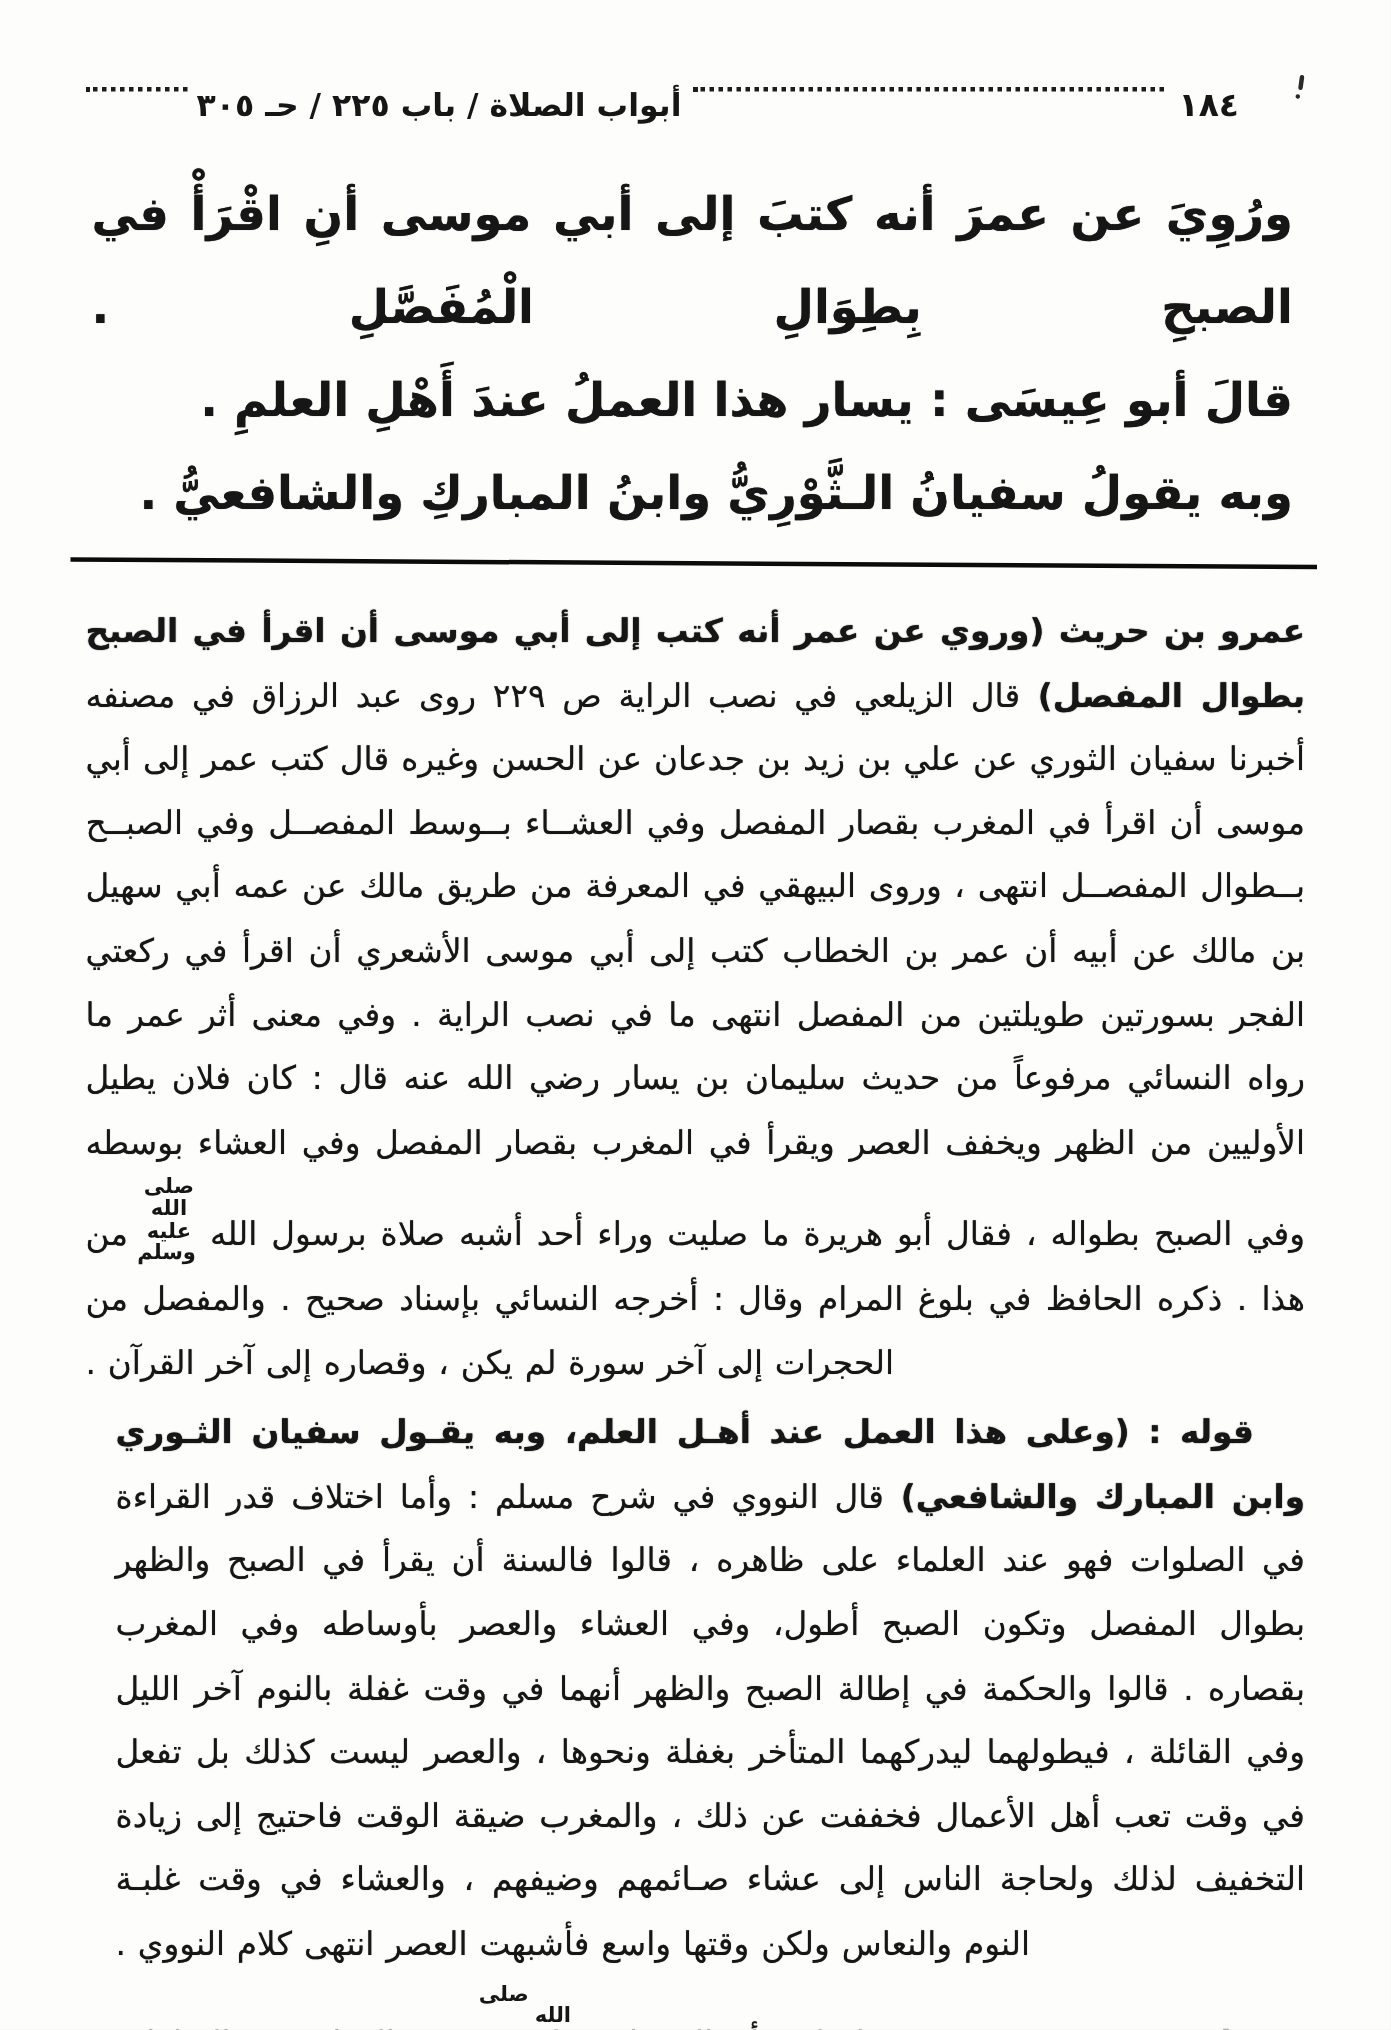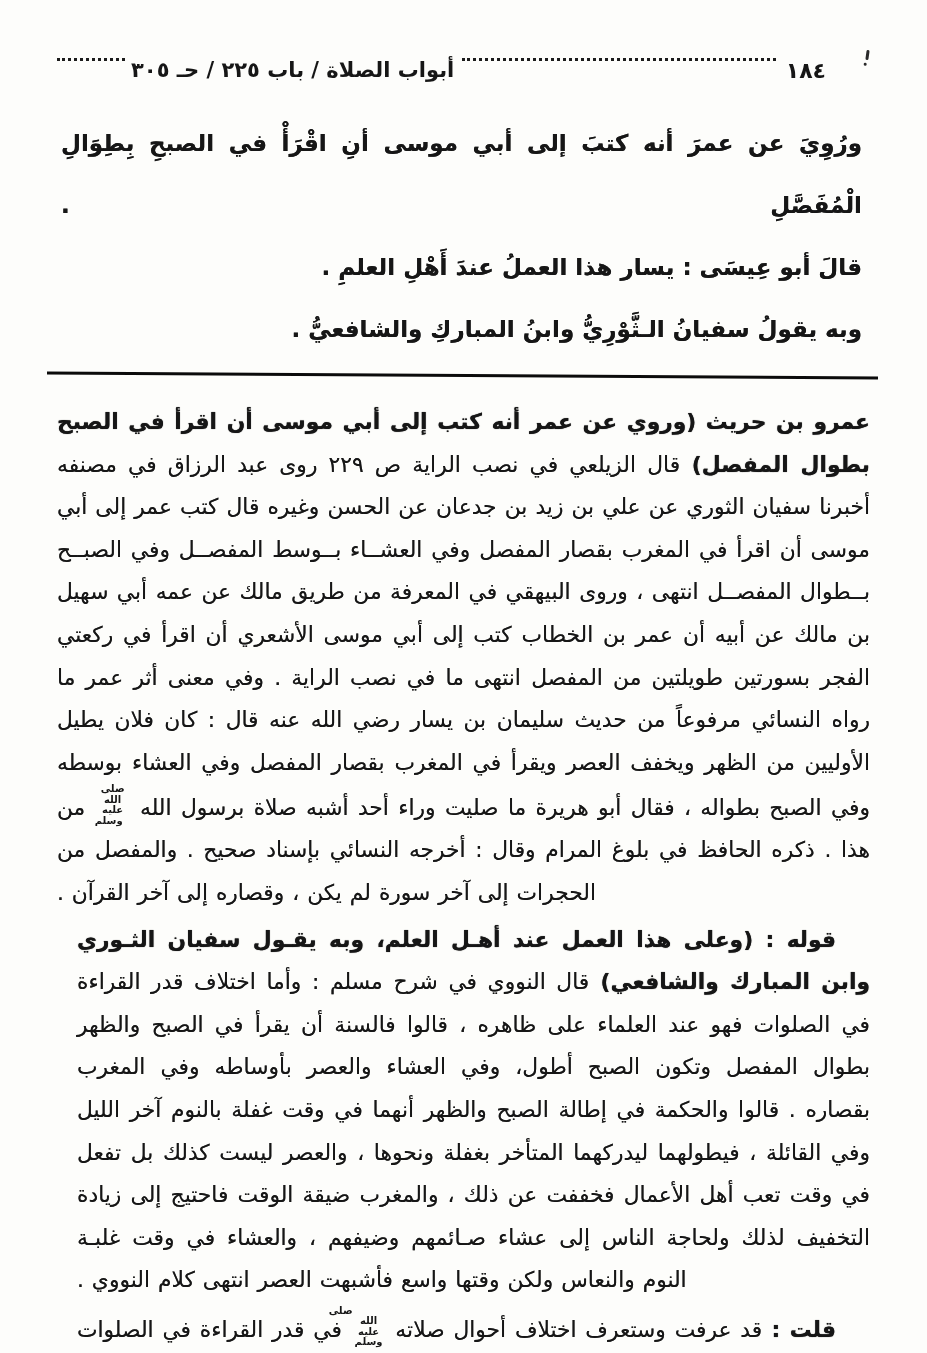--- a/index.html
+++ b/index.html
@@ -68,21 +68,21 @@
     width: 3px;
     height: 3px;
     background: #2a2a2a;
     border-radius: 50%;
   }
 
   
   .matn {
     margin-top: 16px;
     padding: 0 8px 0 4px;
-    font-size: 23px;
+    font-size: 31px;
     font-weight: bold;
     line-height: 62px;
     text-shadow: 0 0 0.5px rgba(0,0,0,.75);
   }
   .matn-line { margin: 0; text-align: right; }
   .matn-line.fill { text-align: justify; text-align-last: justify; }
 
   
   .divider {
     border: none;
@@ -103,21 +103,21 @@
   .commentary p { margin: 0; }
   .commentary p.flush-left-end  { text-align-last: left; }
   .commentary p.center-end      { text-align-last: center; }
   .commentary p.indented { text-indent: 34px; margin-top: 4px; margin-left: 20px; }
   .lead { font-weight: bold; text-shadow: 0 0 0.8px rgba(0,0,0,.9); }
 
   
   .honorific {
     display: inline-block;
     width: 36px;
-    font-size: 10px;
+    font-size: 14px;
     font-weight: bold;
     line-height: 1.05;
     text-align: center;
     vertical-align: -9px;
     text-shadow: none;
     letter-spacing: 0;
   }
 </style>
 </head>
 <body>

